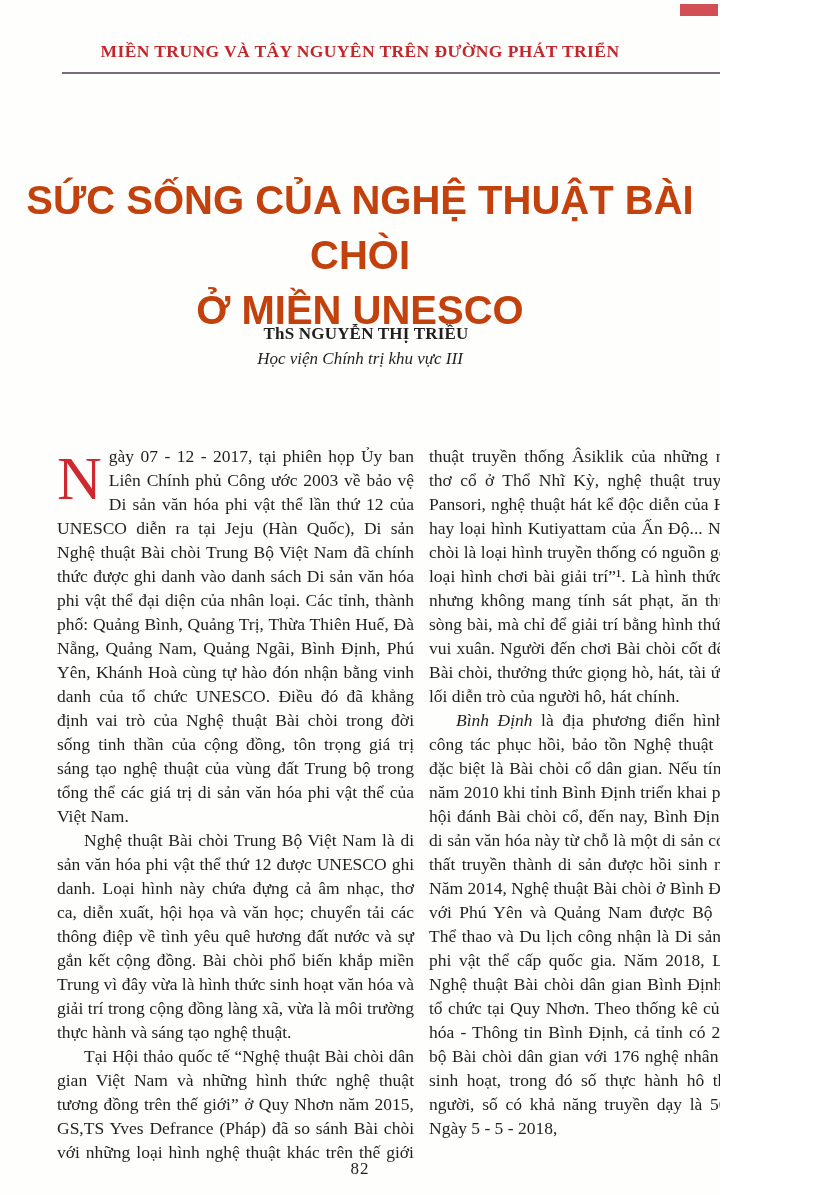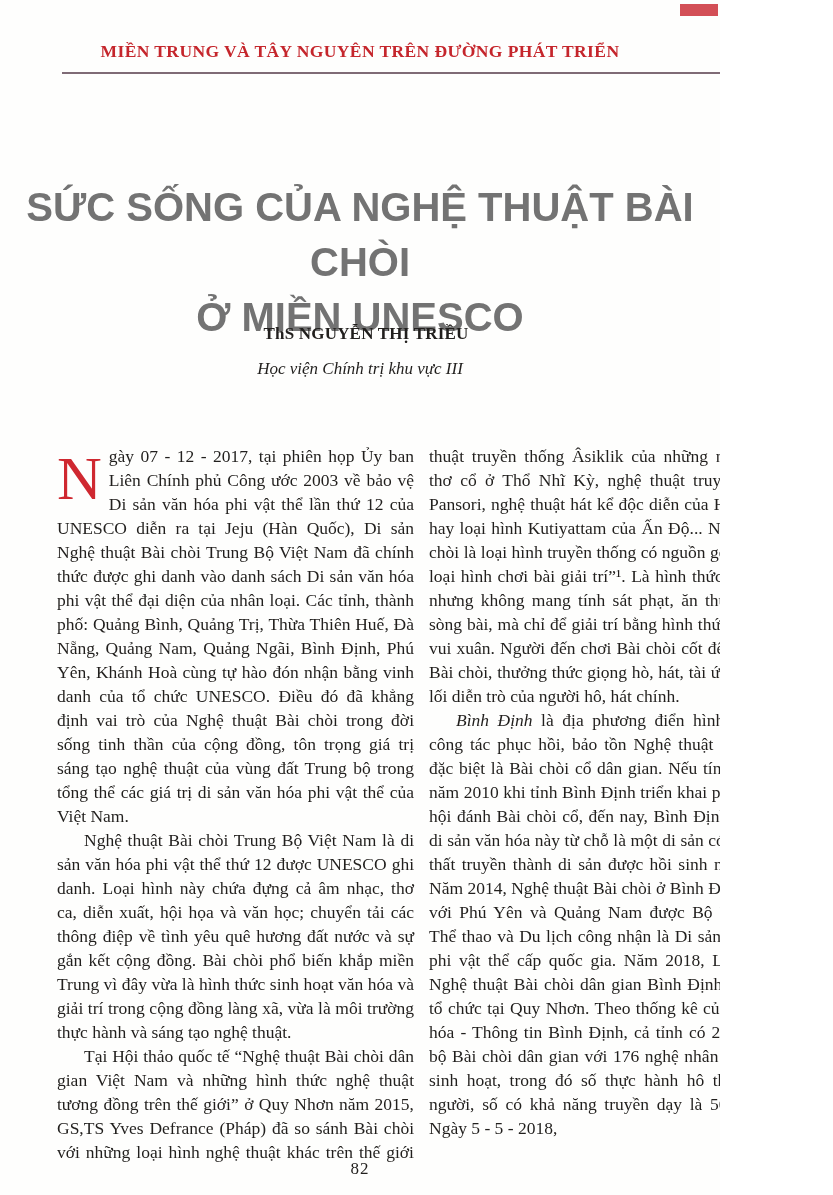--- a/index.html
+++ b/index.html
@@ -40,42 +40,42 @@
     left: 62px;
     width: 714px;
     height: 2px;
     background: #7f6b76;
   }
   .article-title {
     position: absolute;
     top: 168px;
     left: 0;
     right: 0;
-    margin: 12px;
+    margin: 5px;
     text-align: center;
     font-family: "Liberation Sans", sans-serif;
     font-weight: bold;
-    color: #737373;
+    color: #c2410c;
     font-size: 40px;
     line-height: 1.38;
   }
   .author {
     position: absolute;
     top: 324px;
     left: 0;
     right: 0;
     text-align: center;
     font-weight: bold;
     font-size: 17px;
     letter-spacing: 0.2px;
     margin-left: 12px;
   }
   .affiliation {
     position: absolute;
-    top: 359px;
+    top: 349px;
     left: 0;
     right: 0;
     text-align: center;
     font-style: italic;
     font-size: 17px;
   }
   .columns {
     position: absolute;
     top: 444px;
     left: 57px;

